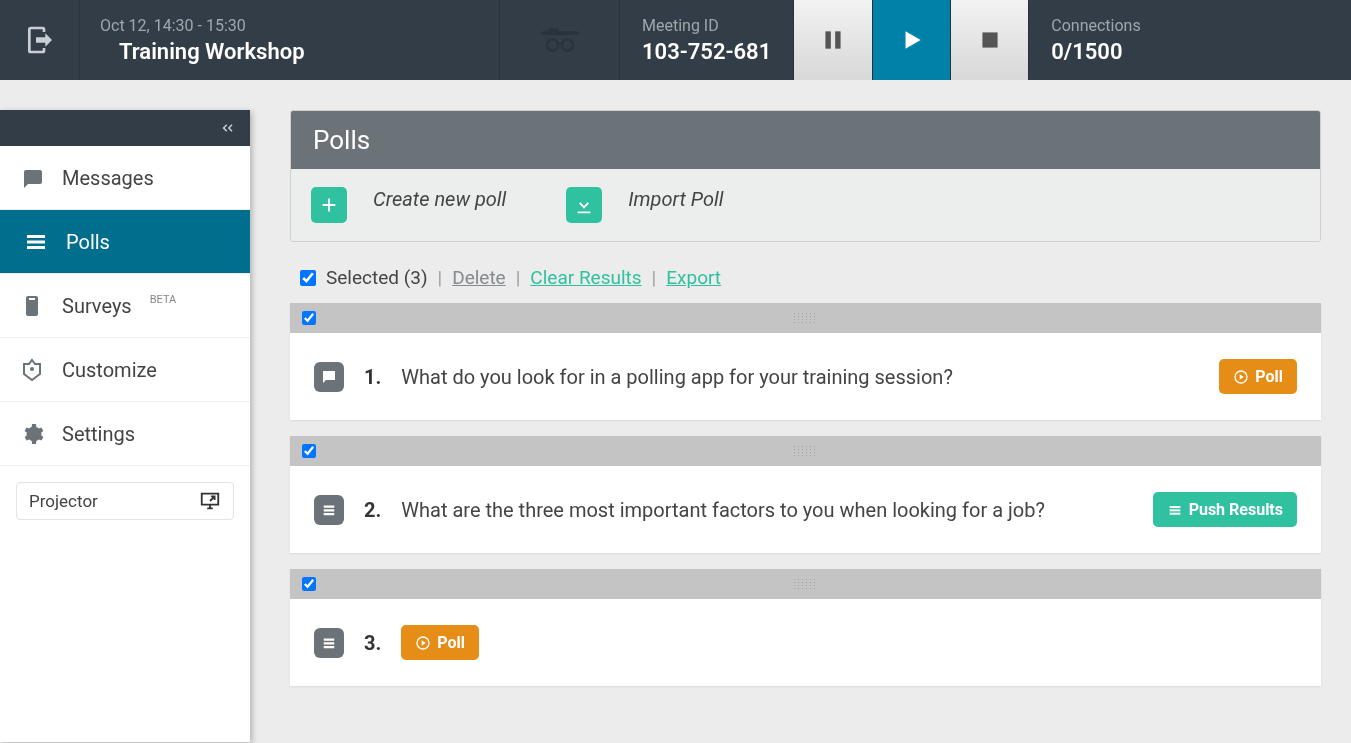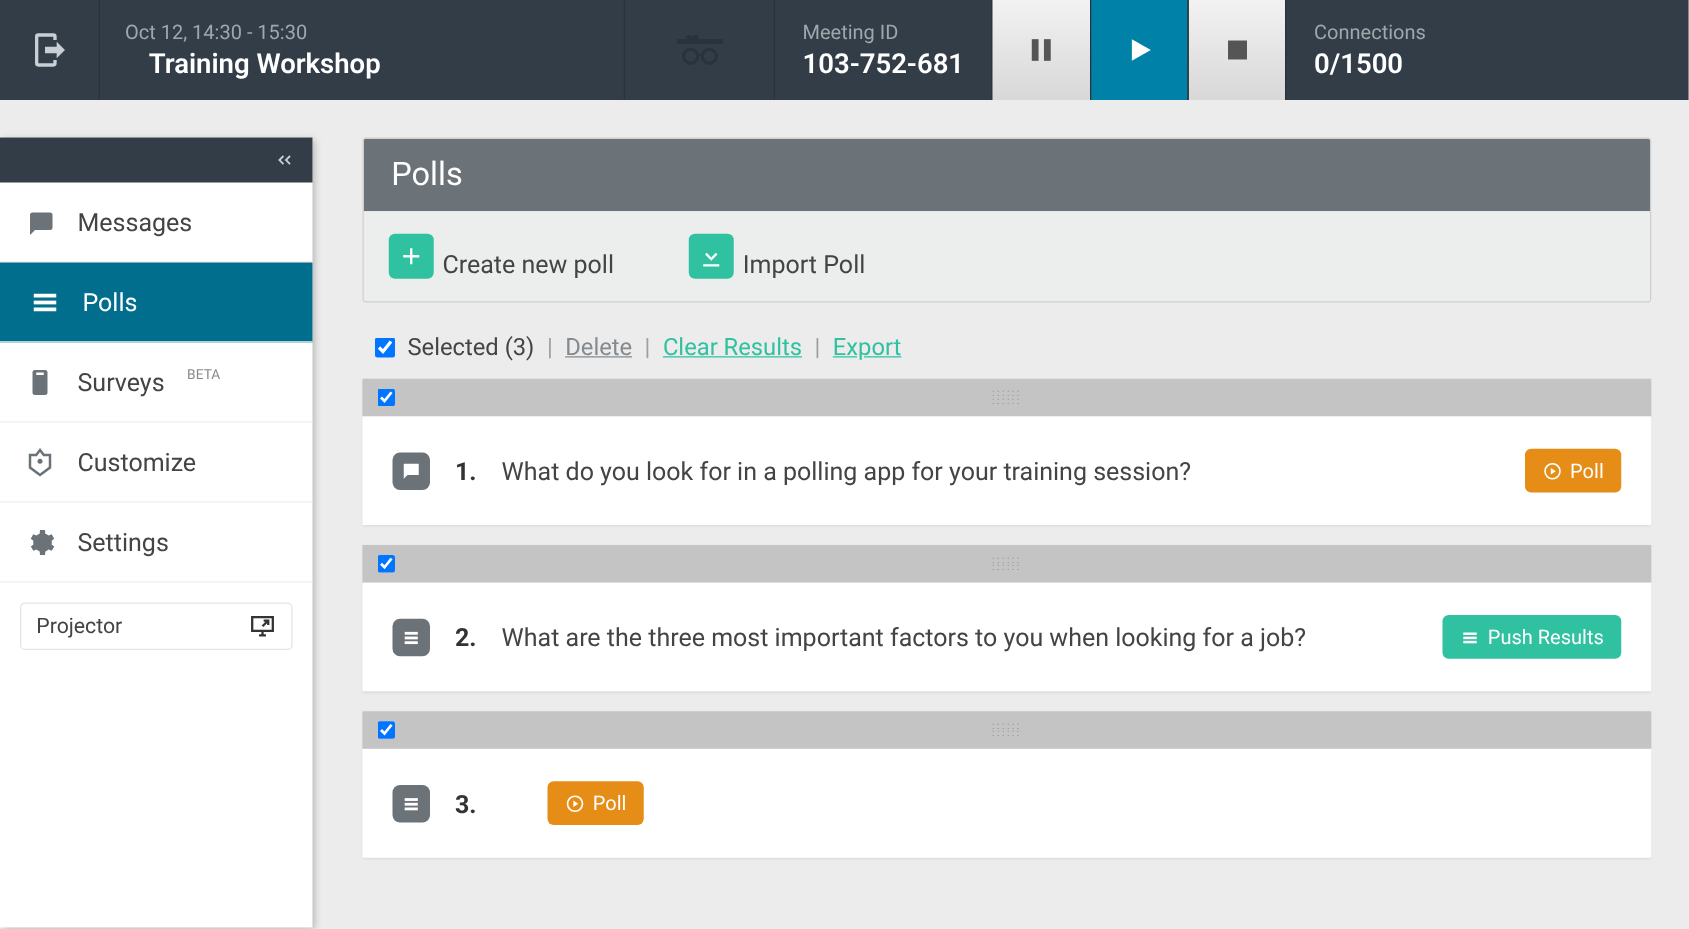--- a/index.html
+++ b/index.html
@@ -33,38 +33,38 @@
 .nav li .icon { width:28px; display:flex; align-items:center; justify-content:center;}
 .nav li .icon svg { width:24px; height:24px; fill:#6b7278;}
 .nav li.active .icon svg { fill:#fff;}
 .nav li .beta { font-size:11px; color:#888; margin-left:2px; position:relative; top:-6px;}
 .sidebar .projector { margin:16px; background:#fff; border:1px solid #e3e3e3; border-radius:4px; height:38px; display:flex; align-items:center; justify-content:space-between; padding:0 12px; font-size:17px; color:#444; cursor:pointer;}
 .sidebar .projector svg { width:22px; height:22px; fill:#333;}
 .main { flex:1; padding: 30px 30px 40px 40px;}
 .panel { border:1px solid #cfcfcf; border-radius:3px; overflow:hidden; background:#eceeee;}
 .panel-header { background:#6b7278; color:#fff; padding:14px 22px; font-size:26px; font-weight:400;}
 .panel-body { display:flex; gap:60px; padding:18px 20px; background:#eceeee;}
-.action { display:flex; align-items:flex-end; gap:7px; font-size:20px; color:#444; cursor:pointer;}
+.action { display:flex; align-items:flex-start; gap:26px; font-size:20px; color:#444; cursor:pointer;font-style:italic;}
 .action .iconbox { width:36px; height:36px; background:#2fc1a0; border-radius:5px; display:flex; align-items:center; justify-content:center;}
 .action .iconbox svg { width:22px; height:22px; fill:#fff;}
 .sel-row { display:flex; align-items:center; gap:10px; margin:24px 0 14px 10px; font-size:19px; color:#444;}
 .sel-row input { width:16px; height:16px;}
 .sel-row .sep { color:#9aa0a4;}
 .sel-row a { color:#2fc1a0; text-decoration:underline; cursor:pointer;}
 .sel-row a.grey { color:#848a8e;}
 .poll { margin-bottom:16px; box-shadow: 0 1px 2px rgba(0,0,0,.08);}
 .poll-top { background:#c4c4c4; height:30px; display:flex; align-items:center; padding:0 12px; position:relative;}
 .poll-top input { width:14px; height:14px;}
 .poll-top .grip { position:absolute; left:50%; transform:translateX(-50%); letter-spacing:2px; color:#888; font-size:8px; line-height:6px;}
 .poll-body { background:#fff; display:flex; align-items:center; padding:26px 24px; gap:20px;}
 .poll-type { width:30px; height:30px; background:#6b7278; border-radius:6px; display:flex; align-items:center; justify-content:center;}
 .poll-type svg { width:18px; height:18px; fill:#fff;}
 .poll-num { font-weight:700; font-size:20px; color:#333;}
 .poll-q { font-size:20px; color:#444; flex:1;}
-.poll-btn { background:#e58d17; color:#fff; border:none; border-radius:5px; padding:8px 14px; font-size:16px; font-weight:400; display:flex; align-items:center; gap:6px; cursor:pointer;margin-left:37px;}
+.poll-btn { background:#e58d17; color:#fff; border:none; border-radius:5px; padding:8px 14px; font-size:16px; font-weight:700; display:flex; align-items:center; gap:6px; cursor:pointer;}
 .poll-btn.teal { background:#2fc1a0;}
 .poll-btn svg { width:16px; height:16px; fill:#fff;}
 </style>
 </head>
 <body>
 
 <div class="topbar">
   <div class="tb-logout">
     <svg viewBox="0 0 24 24">
         <path d="M16 17v-3H9v-4h7V7l5 5-5 5zM14 2a2 2 0 012 2v2h-2V4H5v16h9v-2h2v2a2 2 0 01-2 2H5a2 2 0 01-2-2V4a2 2 0 012-2h9z"></path>

